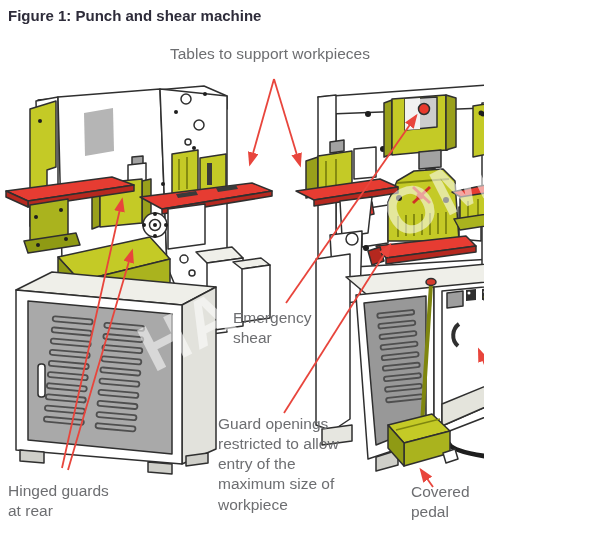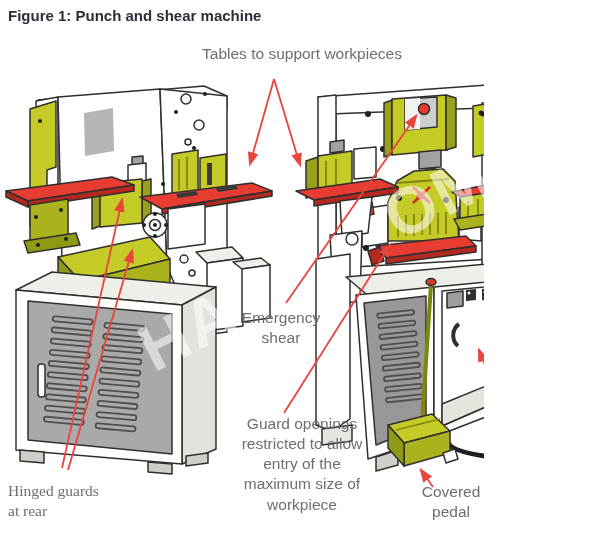--- a/index.html
+++ b/index.html
@@ -5,21 +5,21 @@
   html,body{margin:0;padding:0;background:#fff;}
   #stage{position:relative;width:484px;height:538px;background:#ffffff;overflow:hidden;
          font-family:"Liberation Sans", sans-serif;}
   #art,#arrows{position:absolute;left:0;top:0;}
   #art{z-index:1;}
   .watermark{position:absolute;z-index:2;font-weight:bold;font-size:66px;
              color:rgba(255,255,255,0.55);transform:rotate(-27deg);letter-spacing:2px;pointer-events:none;}
   #arrows{z-index:3;}
   .lbl{position:absolute;z-index:4;color:#6d6e71;font-size:15.5px;line-height:1.3;
        white-space:pre-line;}
-  .ctr{text-align:center;}
+  .ctr{text-align:left;}
   #fig-title{position:absolute;left:8px;top:7px;z-index:4;color:#2e2c3a;
              font-size:15px;font-weight:bold;}
   
   .o{stroke:#2f2f2f;stroke-width:1.5;stroke-linejoin:round;}
   .gl{stroke:#7f860f;stroke-width:1.8;fill:none;}
   .rl{stroke:#d03225;stroke-width:3;fill:none;}
 </style>
 </head>
 <body>
 
@@ -272,17 +272,17 @@
   </svg>
 
   <div class="lbl ctr" style="left:170px;top:44px;width:264px;">Tables to support workpieces</div>
   <div class="lbl ctr" style="left:233px;top:308px;width:96px;">Emergency
 shear</div>
   <div class="lbl ctr" style="left:218px;top:414px;width:168px;">Guard openings
 restricted to allow
 entry of the
 maximum size of
 workpiece</div>
-  <div class="lbl" style="left:8px;top:481px;width:140px;font-family:Liberation Serif, serif;">Hinged guards
+  <div class="lbl" style="left:8px;top:481px;width:140px;">Hinged guards
 at rear</div>
   <div class="lbl ctr" style="left:411px;top:482px;width:80px;">Covered
 pedal</div>
 </div>
 
 </body></html>

